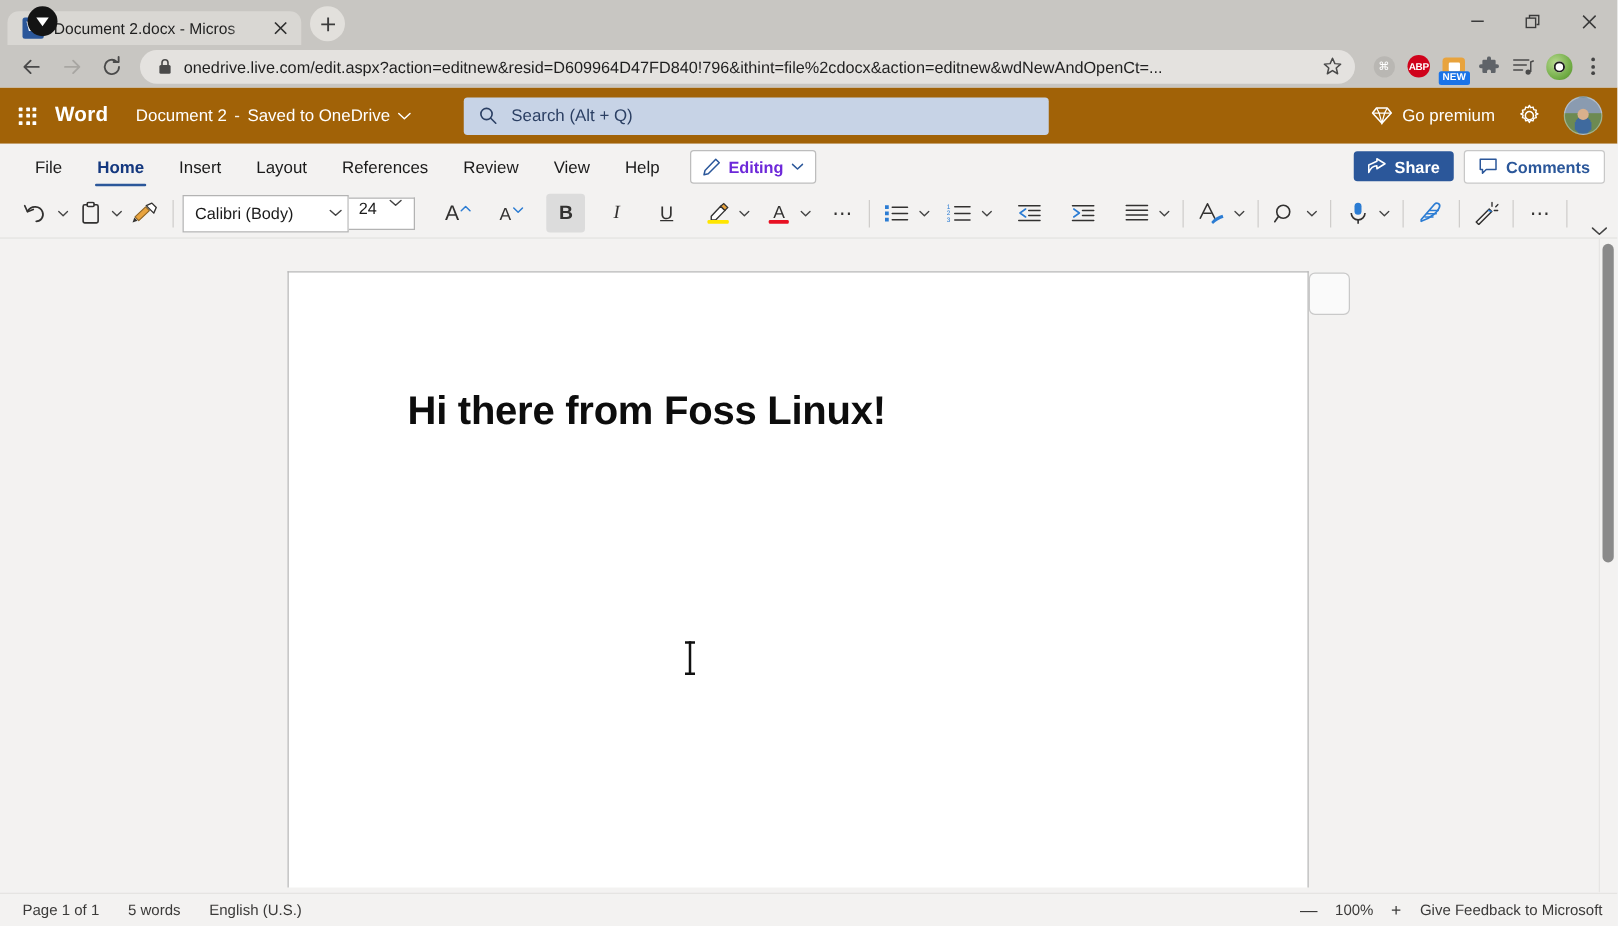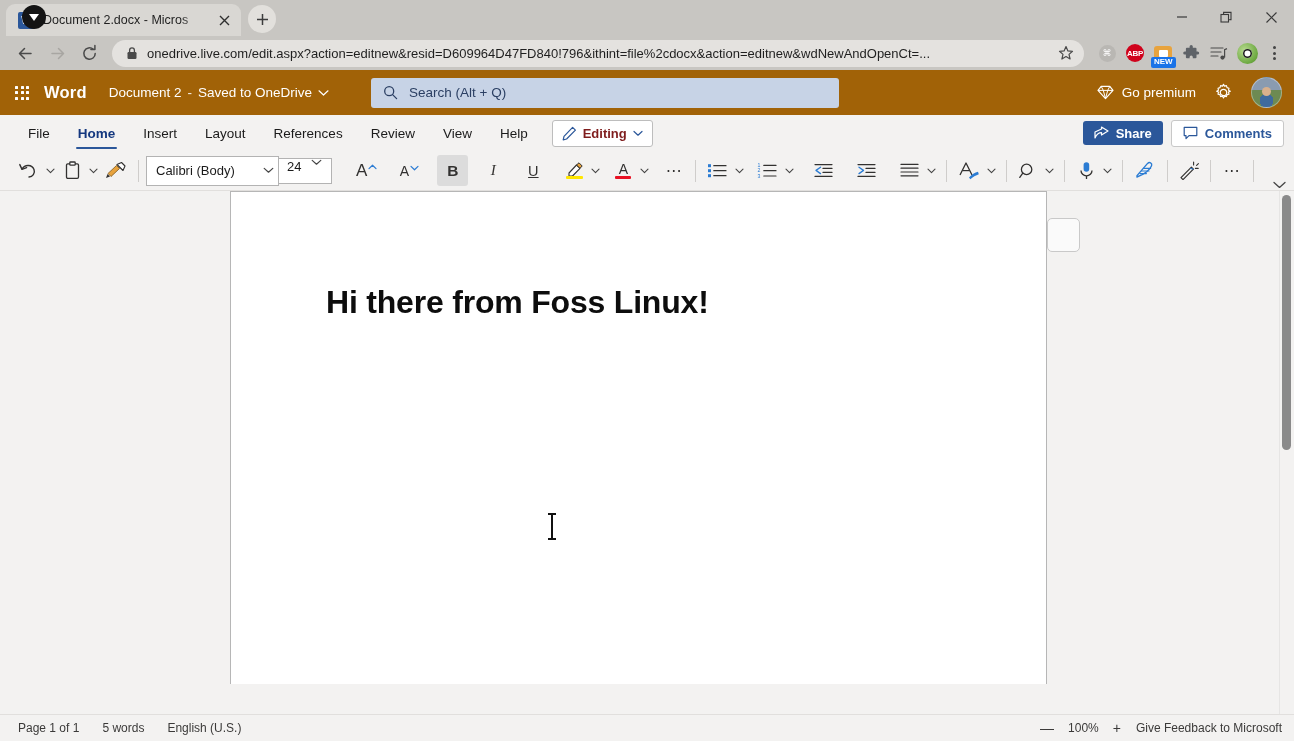--- a/index.html
+++ b/index.html
@@ -20,21 +20,21 @@
   .tabstrip {
     height: 36px;
     display: flex;
     align-items: flex-end;
     padding-left: 6px;
     position: relative;
   }
   .tab {
     display: flex;
     align-items: center;
-    height: 32px;
+    height: 27px;
     width: 235px;
     background: #d9d7d3;
     border-radius: 9px 9px 0 0;
     padding: 0 8px 0 12px;
     position: relative;
     gap: 8px;
   }
   .tab-favicon {
     width: 17px; height: 17px;
     background: #2b579a;
@@ -307,21 +307,21 @@
     height: 27px;
     border: 1px solid #bdbdbd;
     background: #fff;
     border-radius: 3px;
     display: flex;
     align-items: center;
     gap: 6px;
     padding: 8px 9px;
     font-size: 13px;
     font-weight: bold;
-    color: #7f1d1d;
+    color: #6d28d9;
   }
   .ribbon-right {
     margin-left: auto;
     display: flex;
     align-items: center;
     gap: 8px;
     padding-right: 10px;
   }
   .share-btn {
     height: 24px;
@@ -407,21 +407,21 @@
 
   
   .doc-area {
     position: relative;
     height: 523px;
     background: #f3f2f1;
     overflow: hidden;
   }
   .page {
     position: absolute;
-    left: 230px; top: 0;
+    left: 230px; top: 26px;
     width: 817px;
     height: 493px;
     background: #fff;
     border: 1px solid #b6b6b6;
     border-bottom: none;
   }
   .doc-heading {
     position: absolute;
     left: 95px;
     top: 92px;

